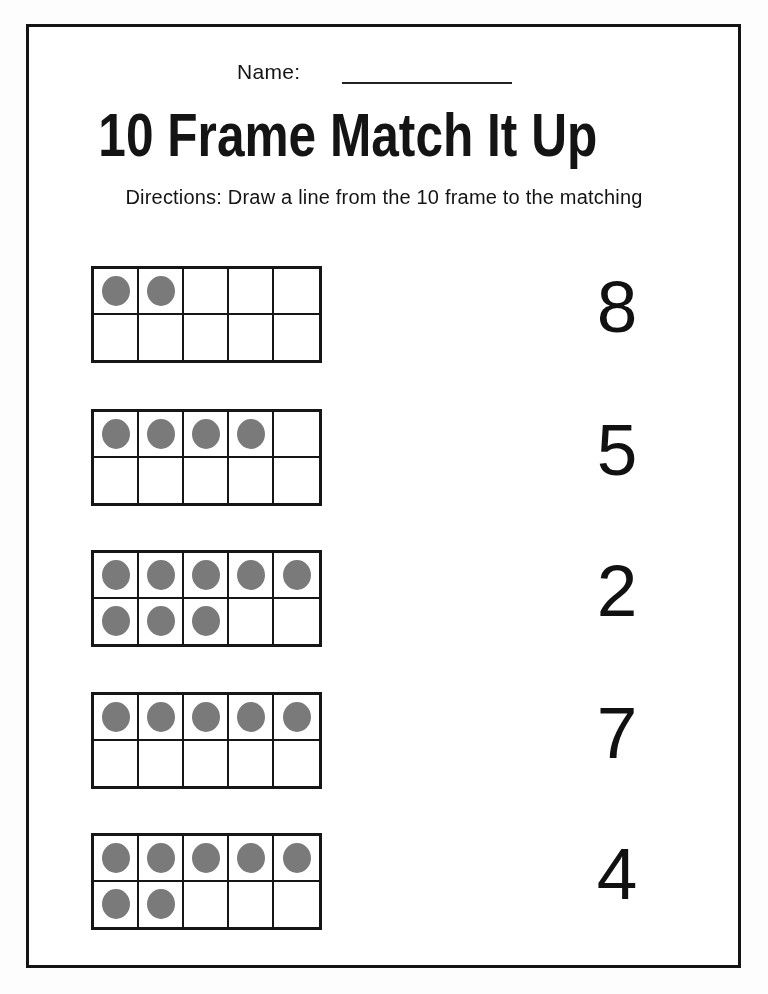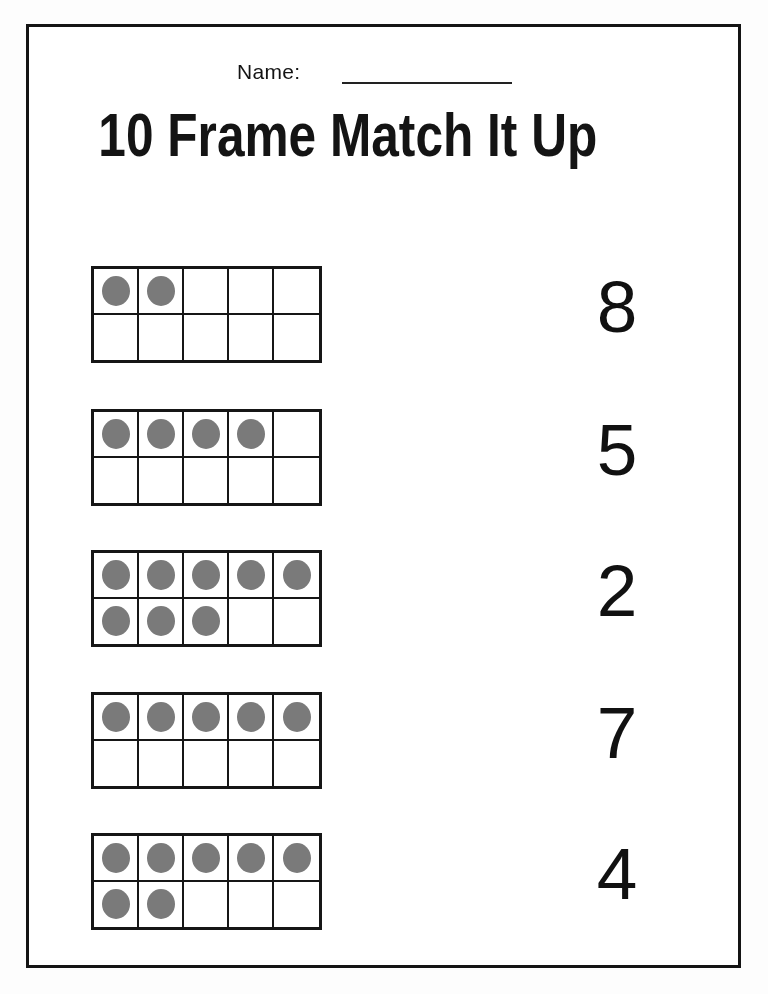--- a/index.html
+++ b/index.html
@@ -73,20 +73,21 @@
 <div class="name-row">
   <span>Name:</span>
   <span class="name-blank"></span>
 </div>
 
 <div class="title-wrap">
   <h1 class="title">10 Frame Match It Up</h1>
 </div>
 
 <div class="directions">
+  <div>Directions: Draw a line from the 10 frame to the matching</div>
 </div>
 
 <div>
     <div class="tenframe" style="top: 266px;">
       <div class="cell">
         <span class="dot" style="background: rgb(122, 122, 122);"></span>
       </div>
       <div class="cell">
         <span class="dot" style="background: rgb(122, 122, 122);"></span>
       </div>

